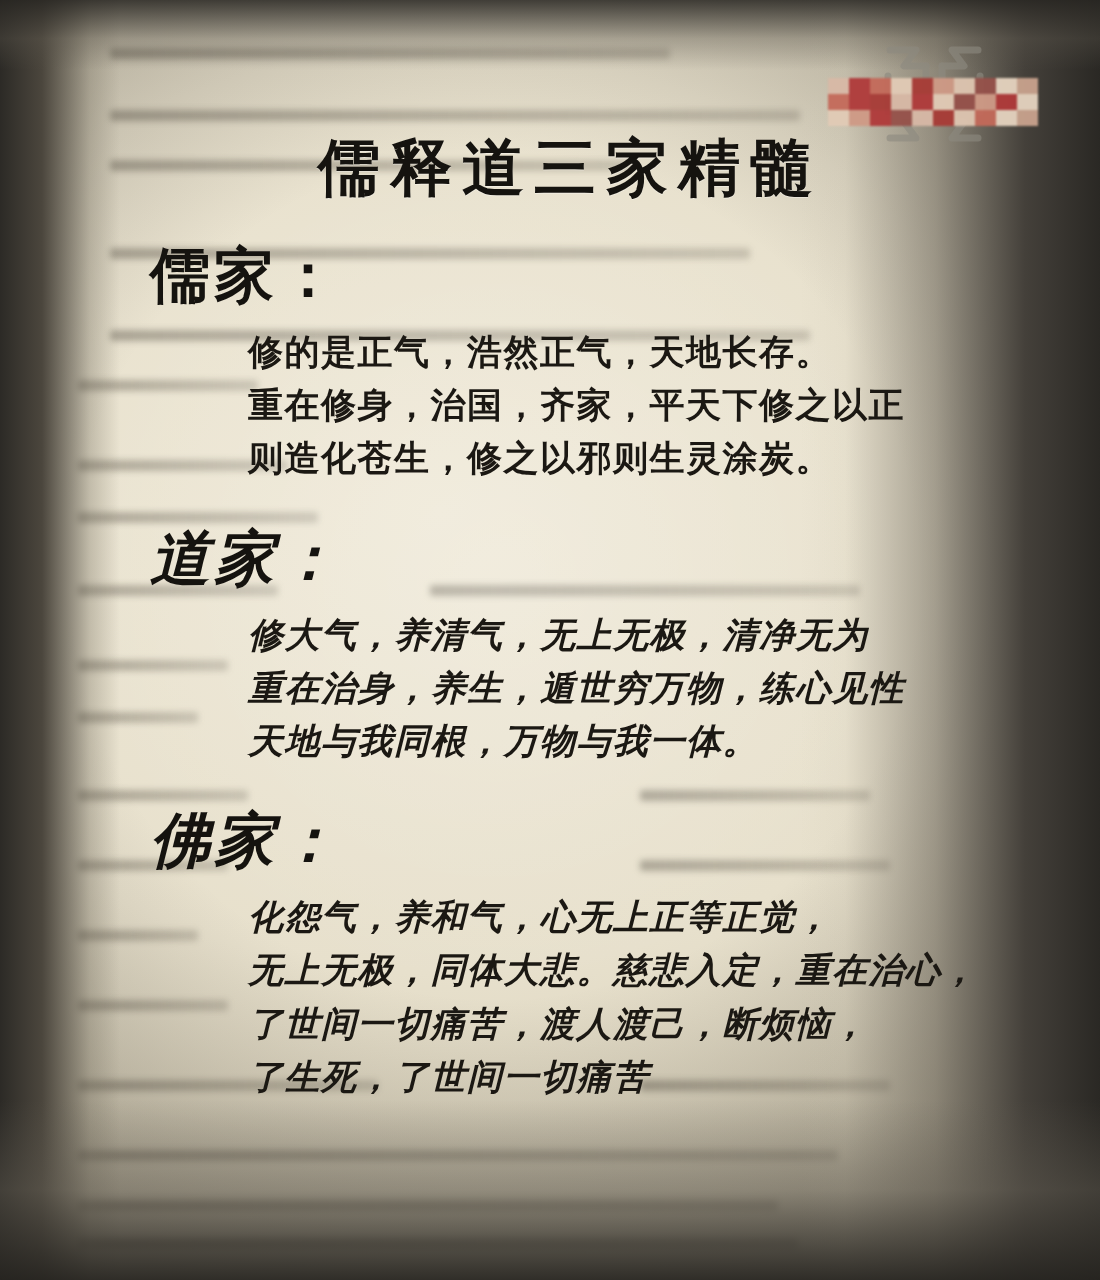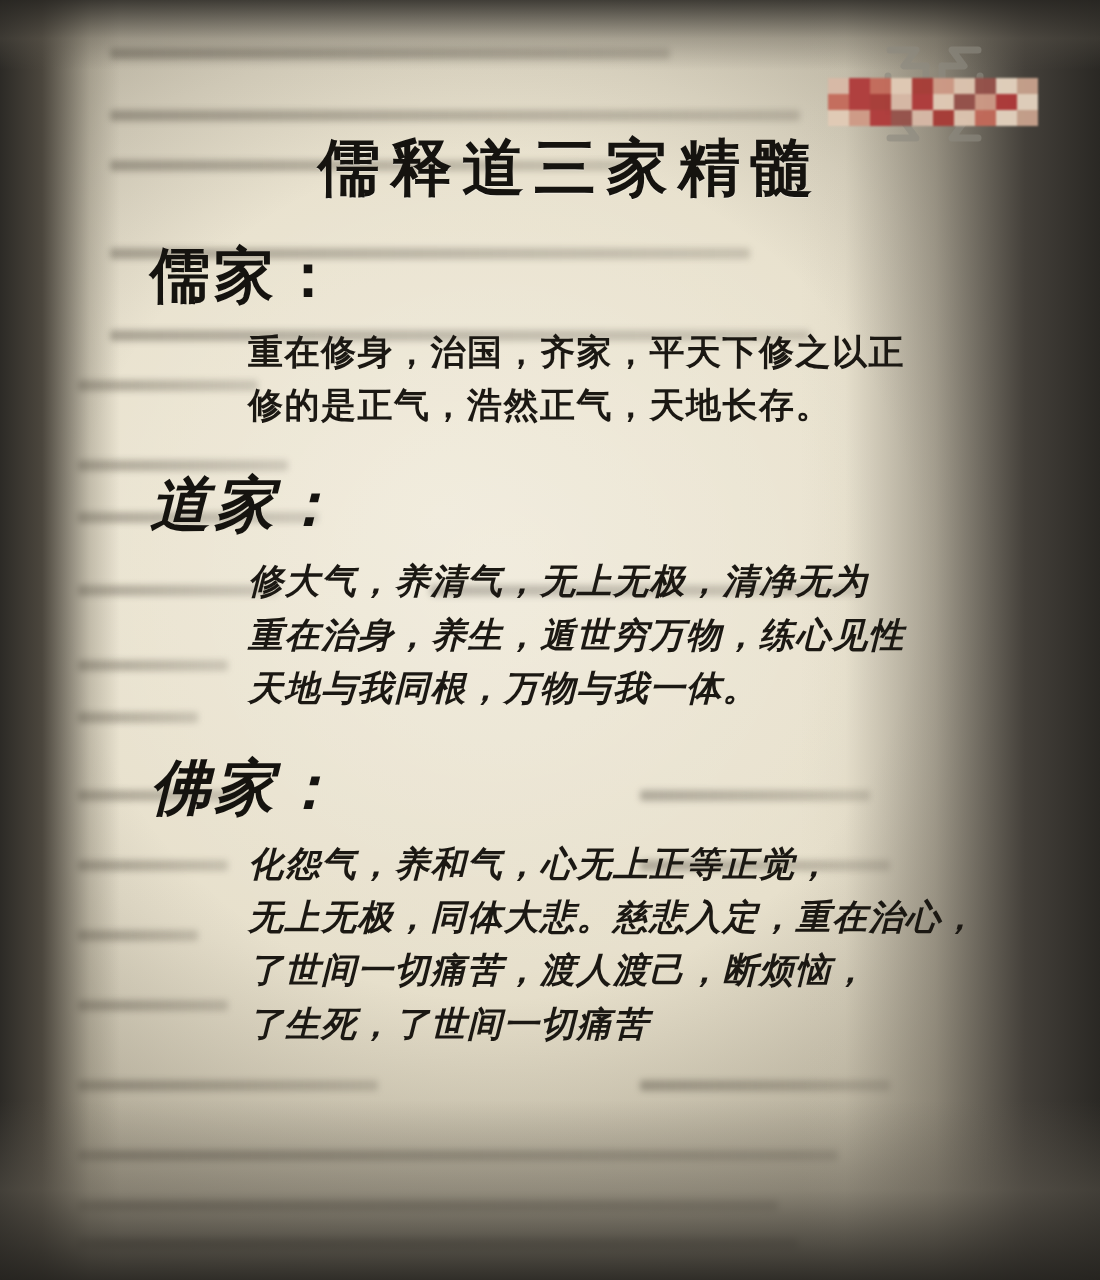--- a/index.html
+++ b/index.html
@@ -224,22 +224,23 @@
     </div>
   </div>
 
   <div class="content">
 
     <h1 class="doc-title">儒释道三家精髓</h1>
 
     <div class="section">
       <div class="section-heading">儒家：</div>
       <div class="section-lines">
+        <div class="line">修的是正气，浩然正气，天地长存。</div>
         <div class="line">重在修身，治国，齐家，平天下修之以正</div>
-        <div class="line">修的是正气，浩然正气，天地长存。</div>
+        <div class="line">则造化苍生，修之以邪则生灵涂炭。</div>
       </div>
     </div>
 
     <div class="section">
       <div class="section-heading">道家：</div>
       <div class="section-lines">
         <div class="line">修大气，养清气，无上无极，清净无为</div>
         <div class="line">重在治身，养生，遁世穷万物，练心见性</div>
         <div class="line">天地与我同根，万物与我一体。</div>
       </div>

